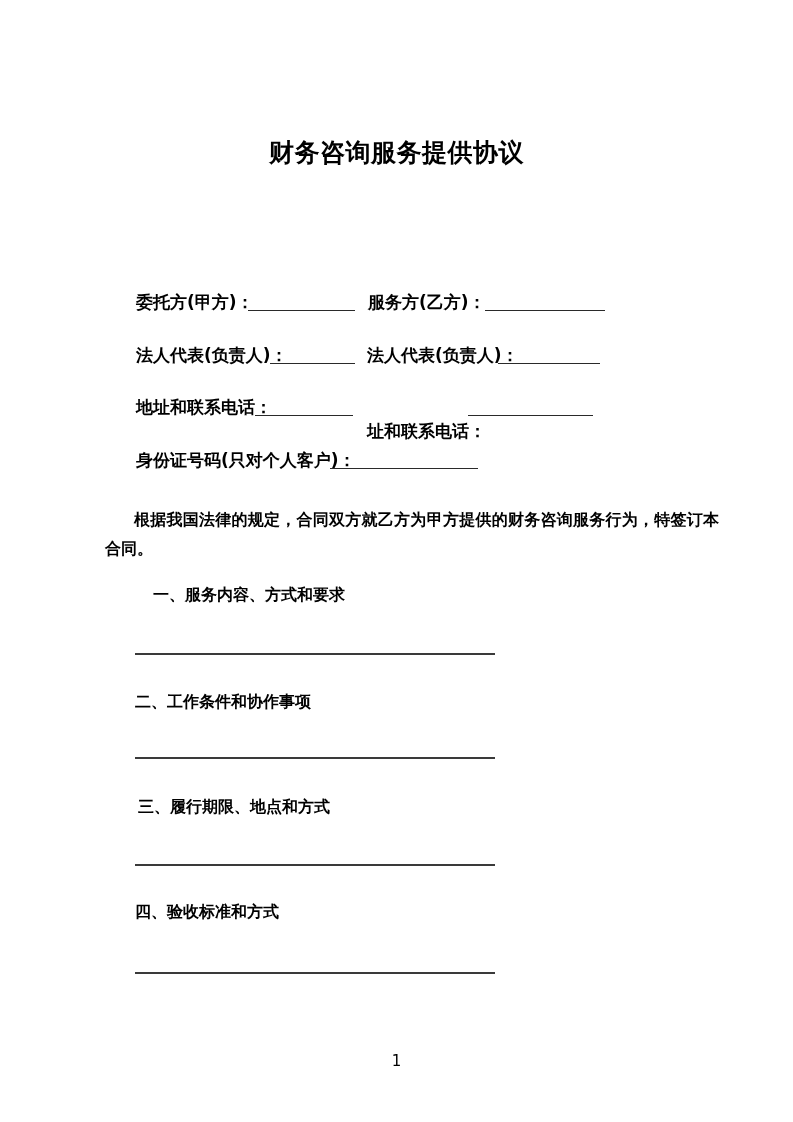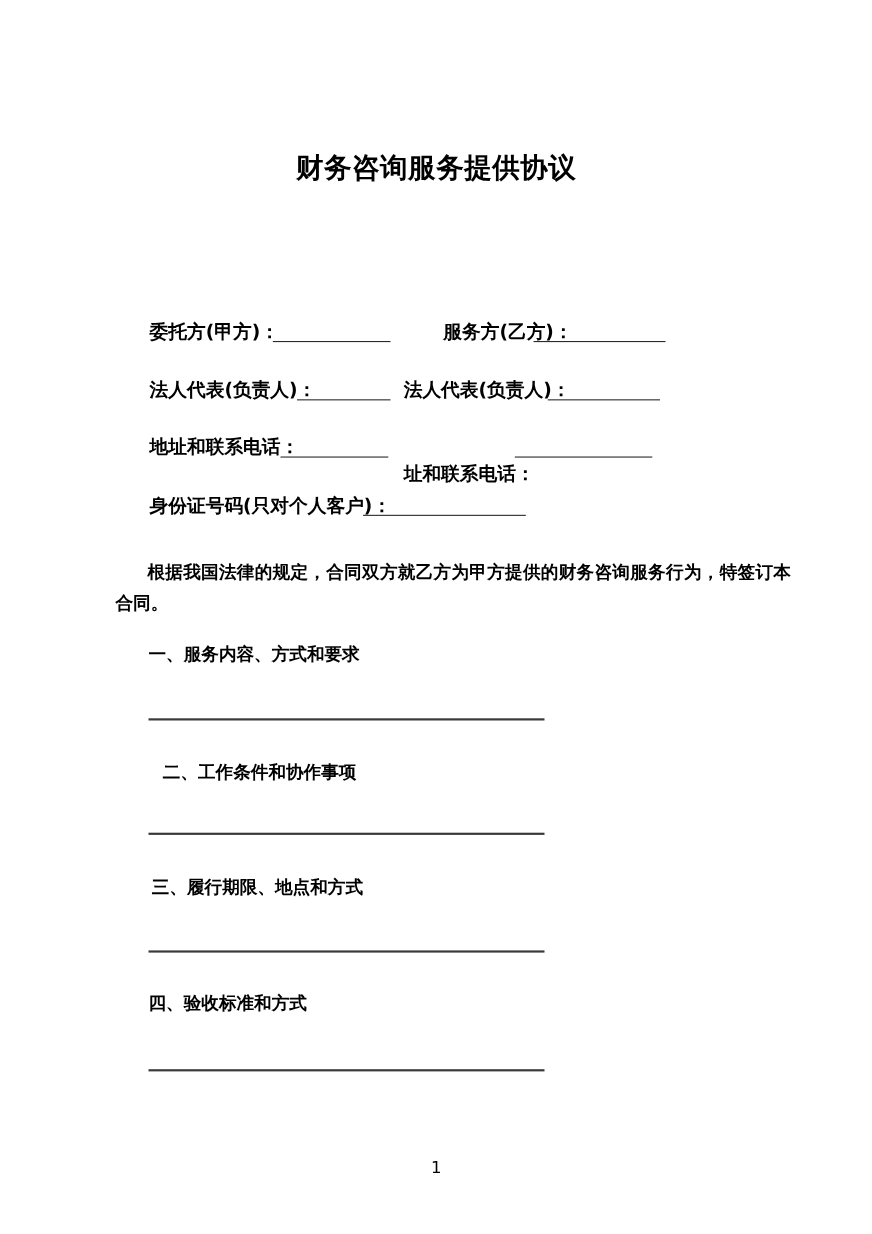--- a/index.html
+++ b/index.html
@@ -75,42 +75,42 @@
 </style>
 </head>
 <body>
 
 <div class="page">
 
   <h1 class="title">财务咨询服务提供协议</h1>
 
   <span class="lbl" style="left:136px; top:291px;">委托方(甲方)：</span>
   <span class="uline" style="left:248px; top:310px; width:107px;"></span>
-  <span class="lbl" style="left:403px; top:291px;">服务方(乙方)：</span>
+  <span class="lbl" style="left:368px; top:291px;">服务方(乙方)：</span>
   <span class="uline" style="left:485px; top:310px; width:120px;"></span>
 
   <span class="lbl" style="left:136px; top:344px;">法人代表(负责人)：</span>
   <span class="uline" style="left:270px; top:363px; width:85px;"></span>
   <span class="lbl" style="left:367px; top:344px;">法人代表(负责人)：</span>
   <span class="uline" style="left:498px; top:363px; width:102px;"></span>
 
   <span class="lbl" style="left:136px; top:396px;">地址和联系电话：</span>
   <span class="uline" style="left:255px; top:415px; width:98px;"></span>
   <span class="lbl" style="left:367px; top:420px;">址和联系电话：</span>
   <span class="uline" style="left:468px; top:415px; width:125px;"></span>
 
   <span class="lbl" style="left:136px; top:449px;">身份证号码(只对个人客户)：</span>
   <span class="uline" style="left:330px; top:468px; width:148px;"></span>
 
   <p class="para">根据我国法律的规定，合同双方就乙方为甲方提供的财务咨询服务行为，特签订本合同。</p>
 
-  <span class="heading" style="left:135px; top:584px;">一、服务内容、方式和要求</span>
+  <span class="heading" style="left:153px; top:584px;">一、服务内容、方式和要求</span>
   <span class="sline" style="left:135px; top:653px; width:360px;"></span>
 
-  <span class="heading" style="left:148px; top:691px;">二、工作条件和协作事项</span>
+  <span class="heading" style="left:135px; top:691px;">二、工作条件和协作事项</span>
   <span class="sline" style="left:135px; top:757px; width:360px;"></span>
 
   <span class="heading" style="left:138px; top:796px;">三、履行期限、地点和方式</span>
   <span class="sline" style="left:135px; top:864px; width:360px;"></span>
 
   <span class="heading" style="left:135px; top:901px;text-align:center;">四、验收标准和方式</span>
   <span class="sline" style="left:135px; top:972px; width:360px;"></span>
 
   <div class="pagenum">1</div>
 

